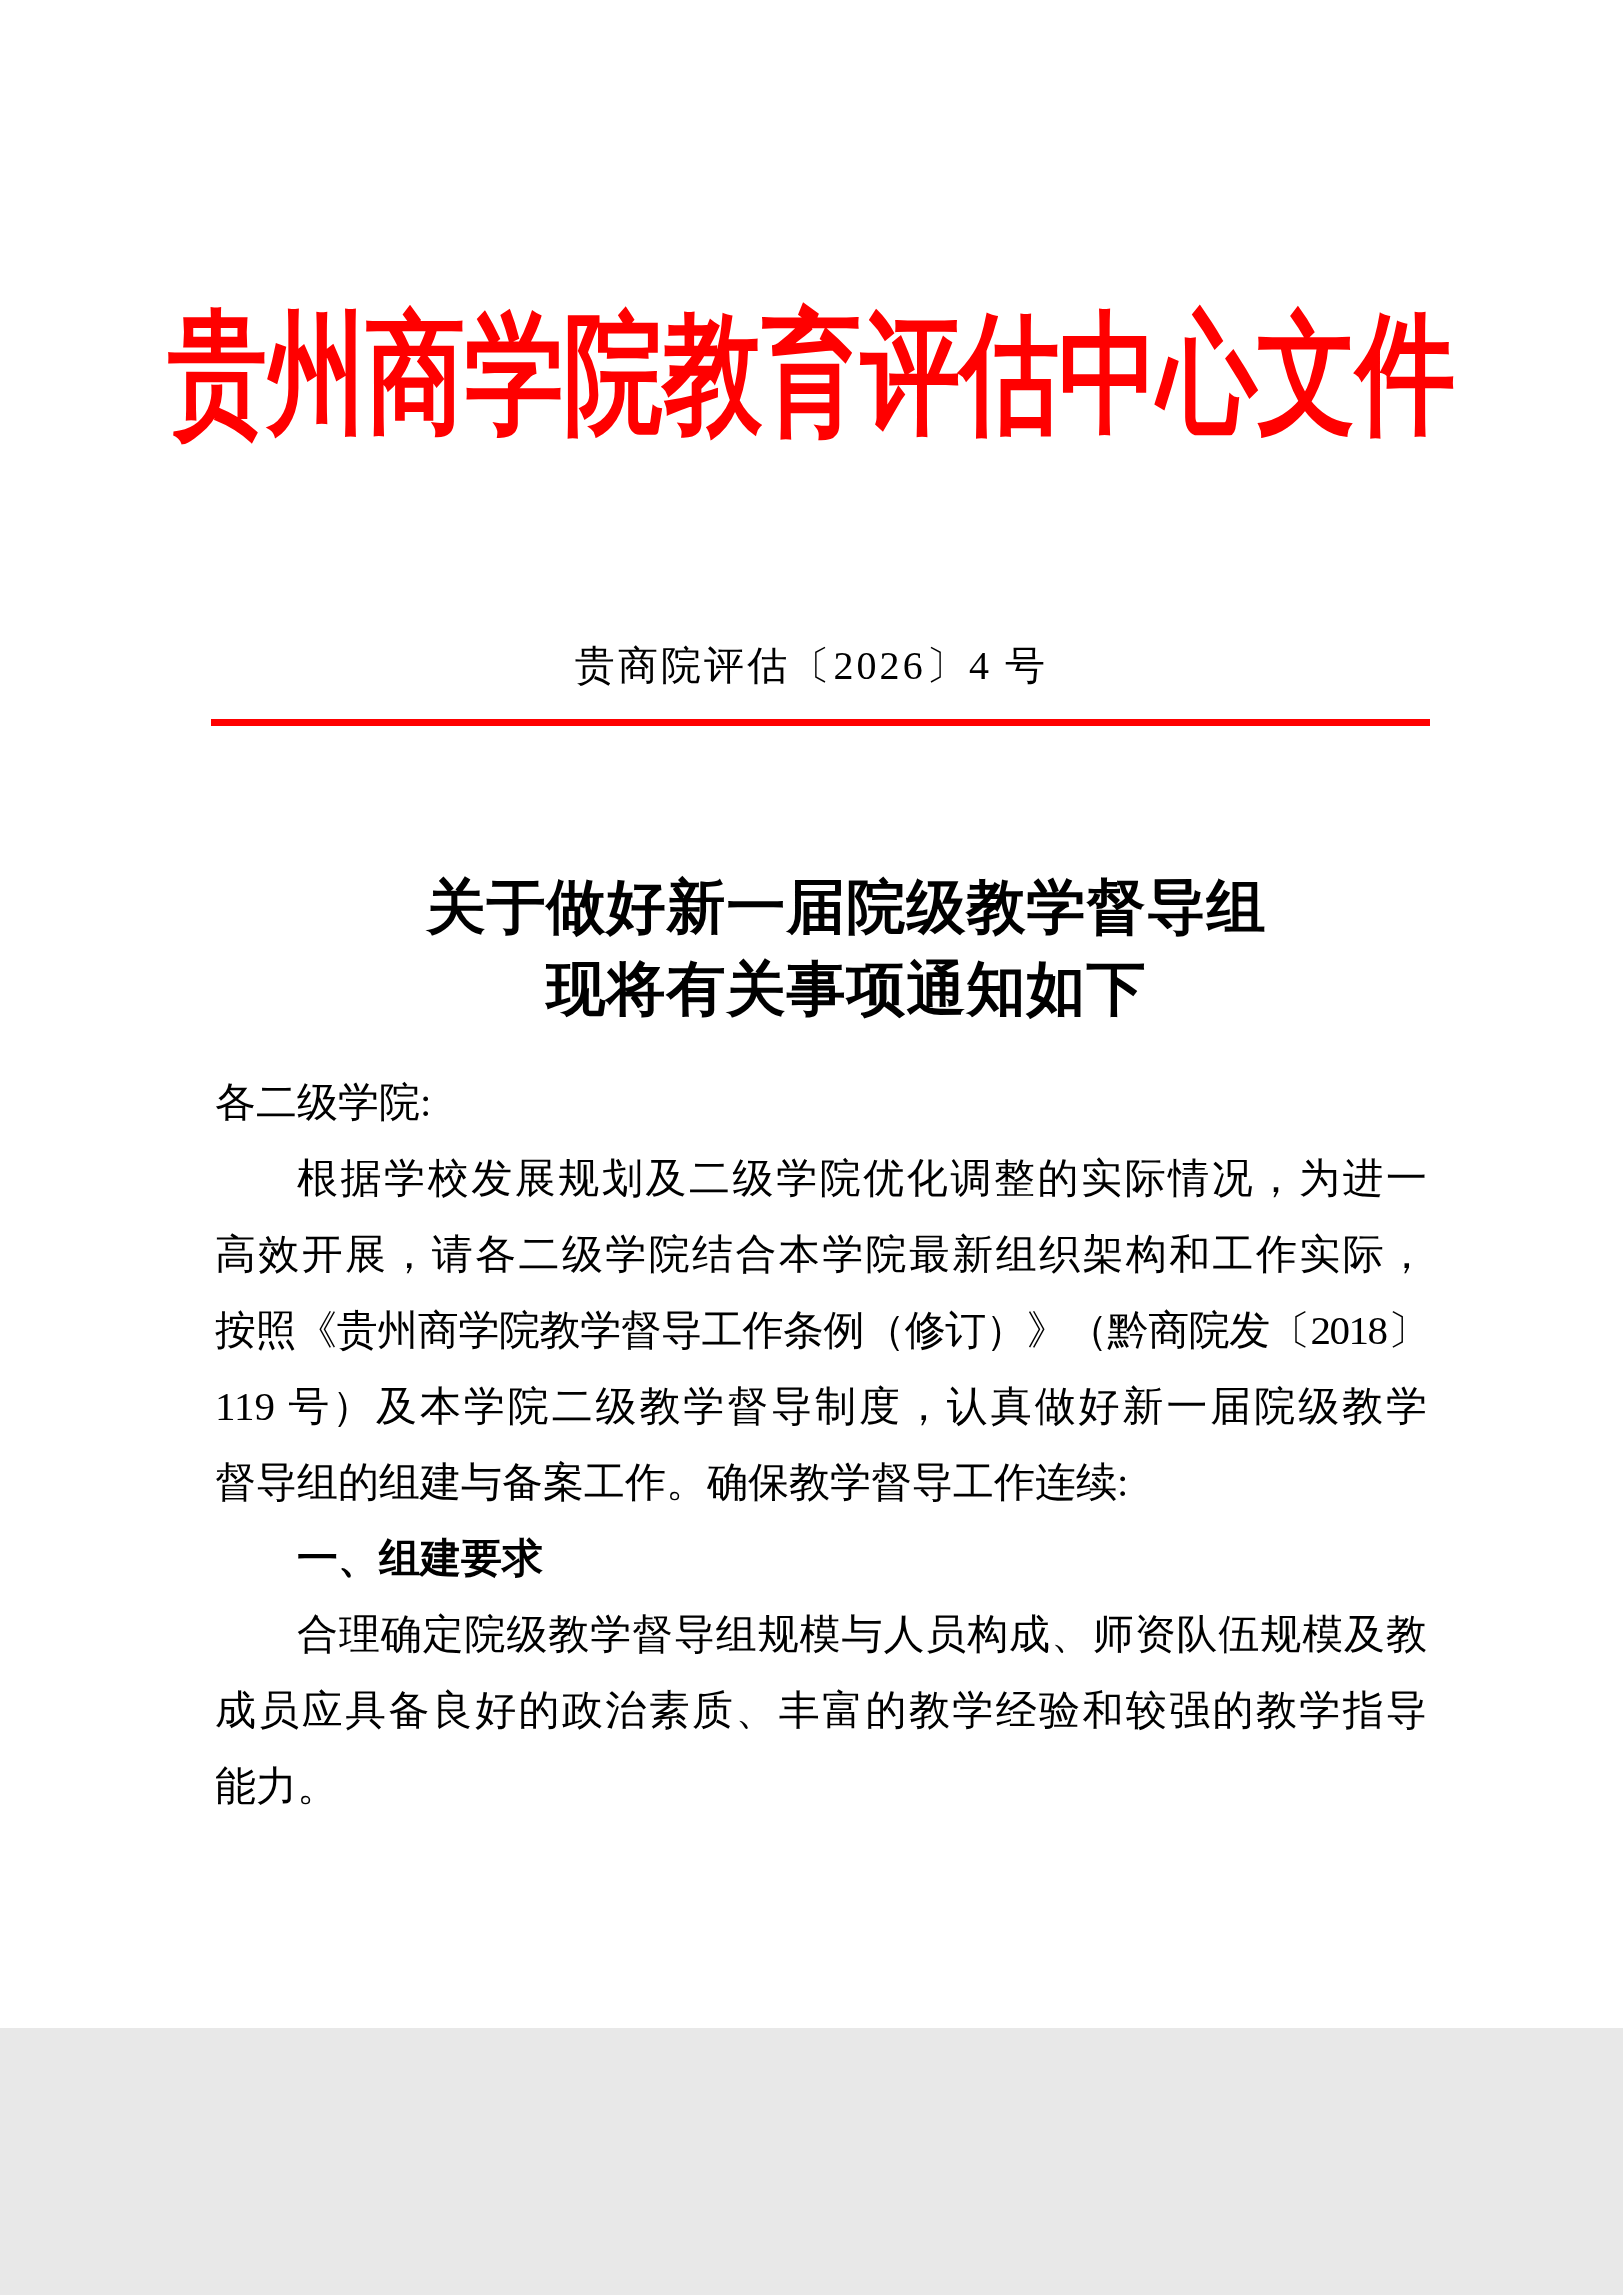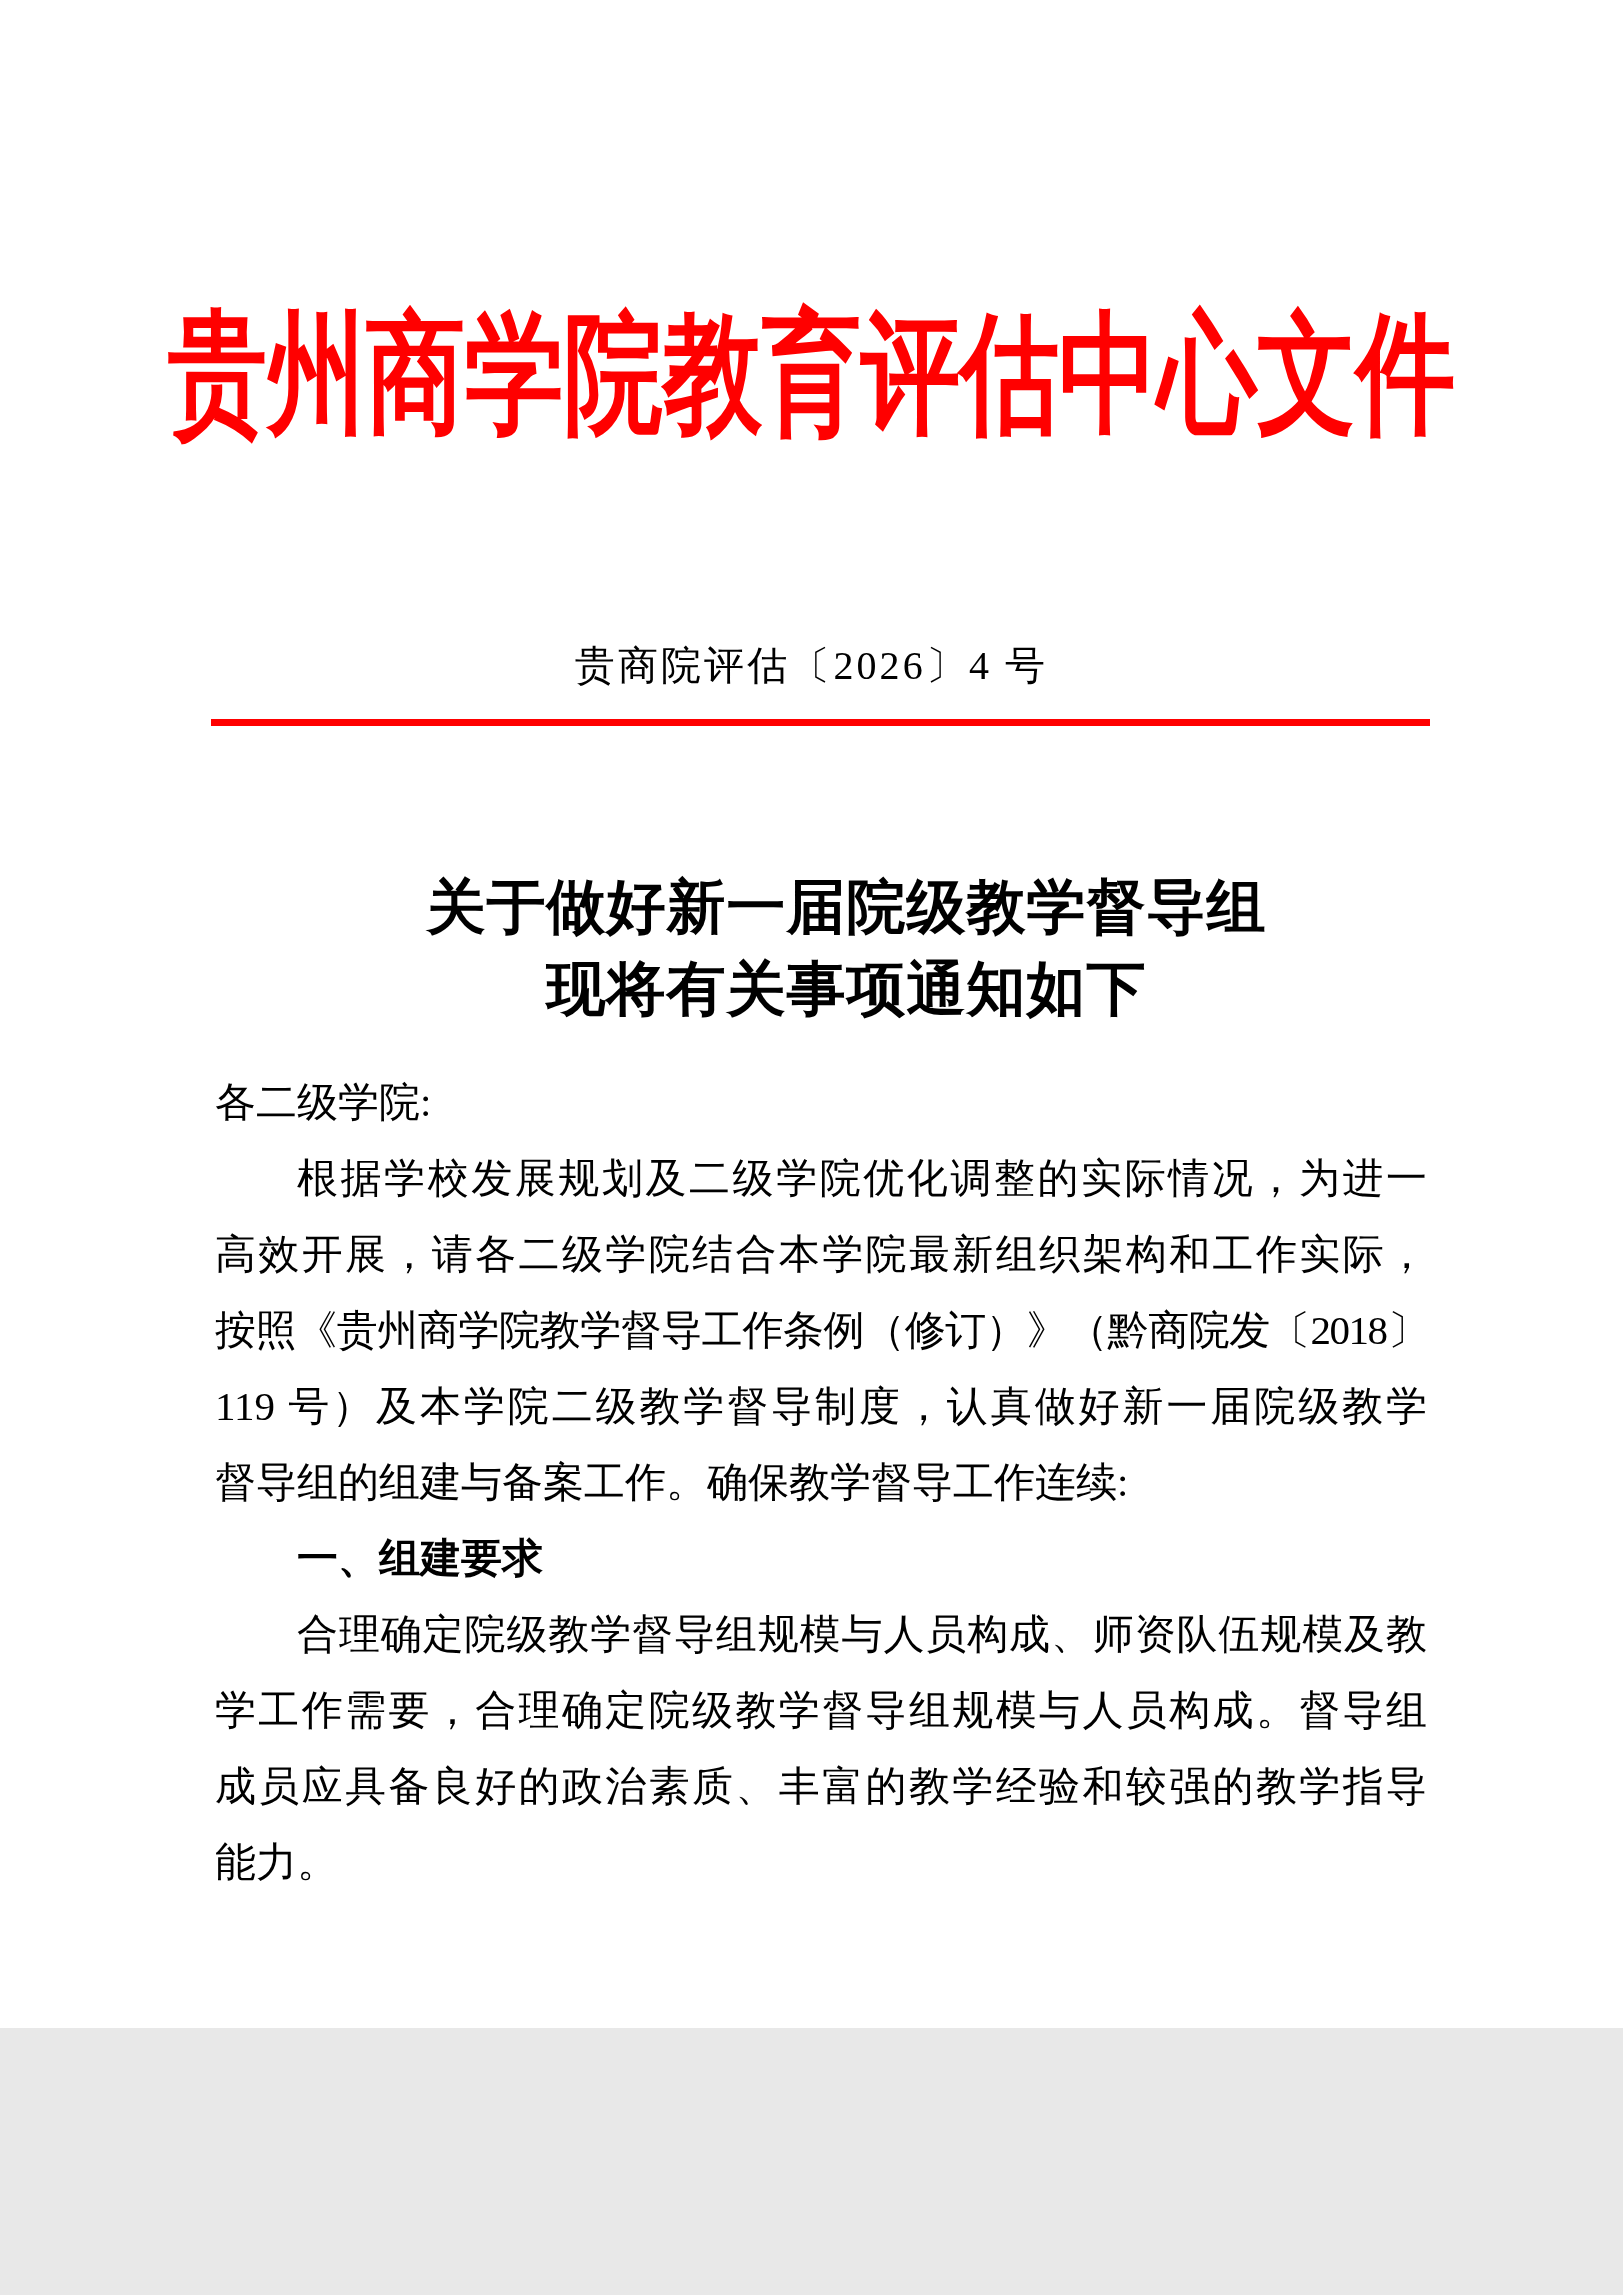--- a/index.html
+++ b/index.html
@@ -118,21 +118,20 @@
 
     <div class="line j indent">根据学校发展规划及二级学院优化调整的实际情况，为进一</div>
     <div class="line j">高效开展，请各二级学院结合本学院最新组织架构和工作实际，</div>
     <div class="line j tight">按照《贵州商学院教学督导工作条例（修订）》（黔商院发〔2018〕</div>
     <div class="line j">119 号）及本学院二级教学督导制度，认真做好新一届院级教学</div>
     <div class="line">督导组的组建与备案工作。确保教学督导工作连续:</div>
 
     <div class="line heading">一、组建要求</div>
 
     <div class="line j indent">合理确定院级教学督导组规模与人员构成、师资队伍规模及教</div>
-    <div class="line j">学工作需要，合理确定院级教学督导组规模与人员构成。督导组</div>
     <div class="line j">成员应具备良好的政治素质、丰富的教学经验和较强的教学指导</div>
     <div class="line">能力。</div>
   </div>
 
   <div class="page-num">- 1 -</div>
 
 </div>
 
 
 </body></html>

